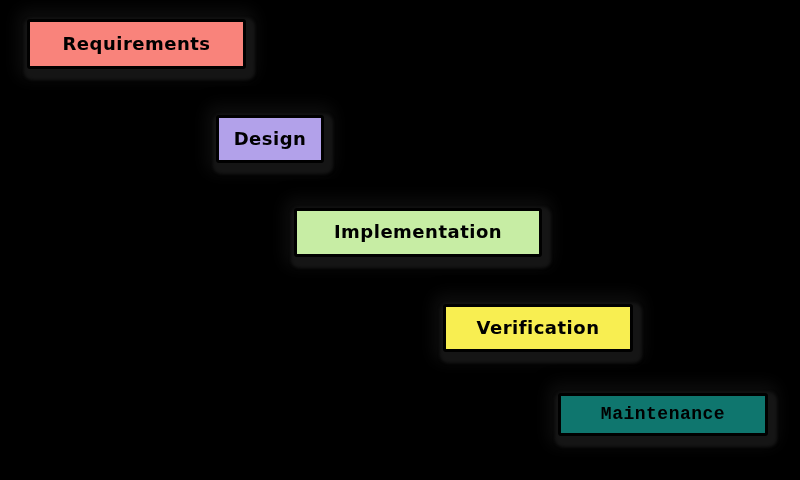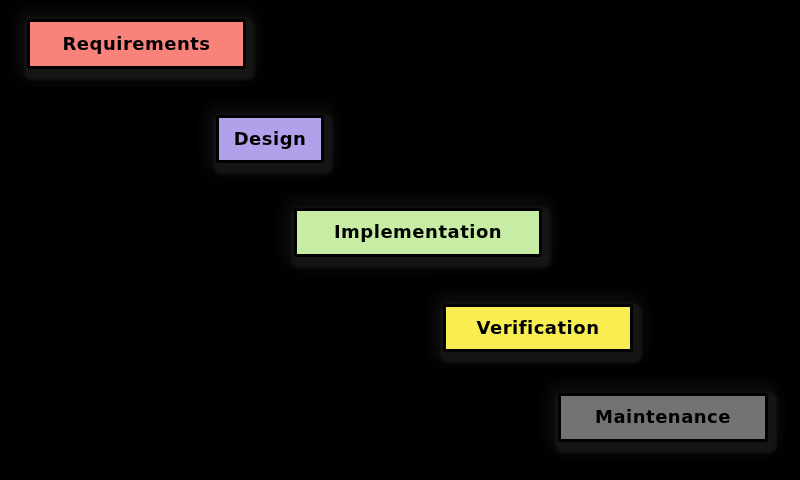--- a/index.html
+++ b/index.html
@@ -49,17 +49,17 @@
   </div>
 
   <div class="stage-box" style="left: 258px; top: 208px; width: 248px; height: 49px; background: rgb(199, 237, 164); border-color: rgb(0, 0, 0); margin-left: 36px;">
     <span class="stage-label">Implementation</span>
   </div>
 
   <div class="stage-box" style="left: 443px; top: 304px; width: 190px; height: 48px; background: rgb(248, 238, 81); border-color: rgb(0, 0, 0); align-items: center;">
     <span class="stage-label">Verification</span>
   </div>
 
-  <div class="stage-box" style="left: 558px; top: 393px; width: 210px; height: 49px; background: #737373; border-color: rgb(0, 0, 0);">
+  <div class="stage-box" style="left: 558px; top: 393px; width: 210px; height: 43px; background: #0f766e; border-color: rgb(0, 0, 0); font-family: Liberation Mono, monospace;">
     <span class="stage-label">Maintenance</span>
   </div>
 
 </div>
 
 </body></html>

